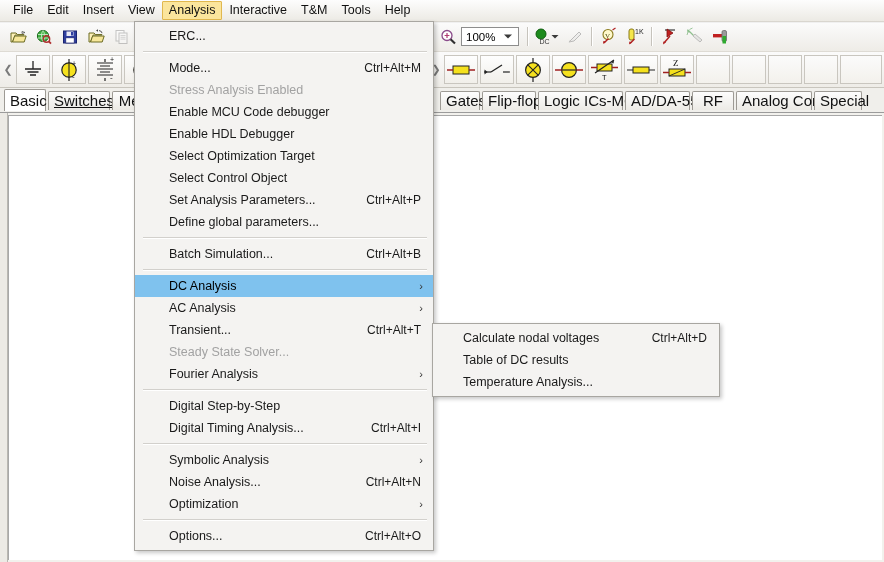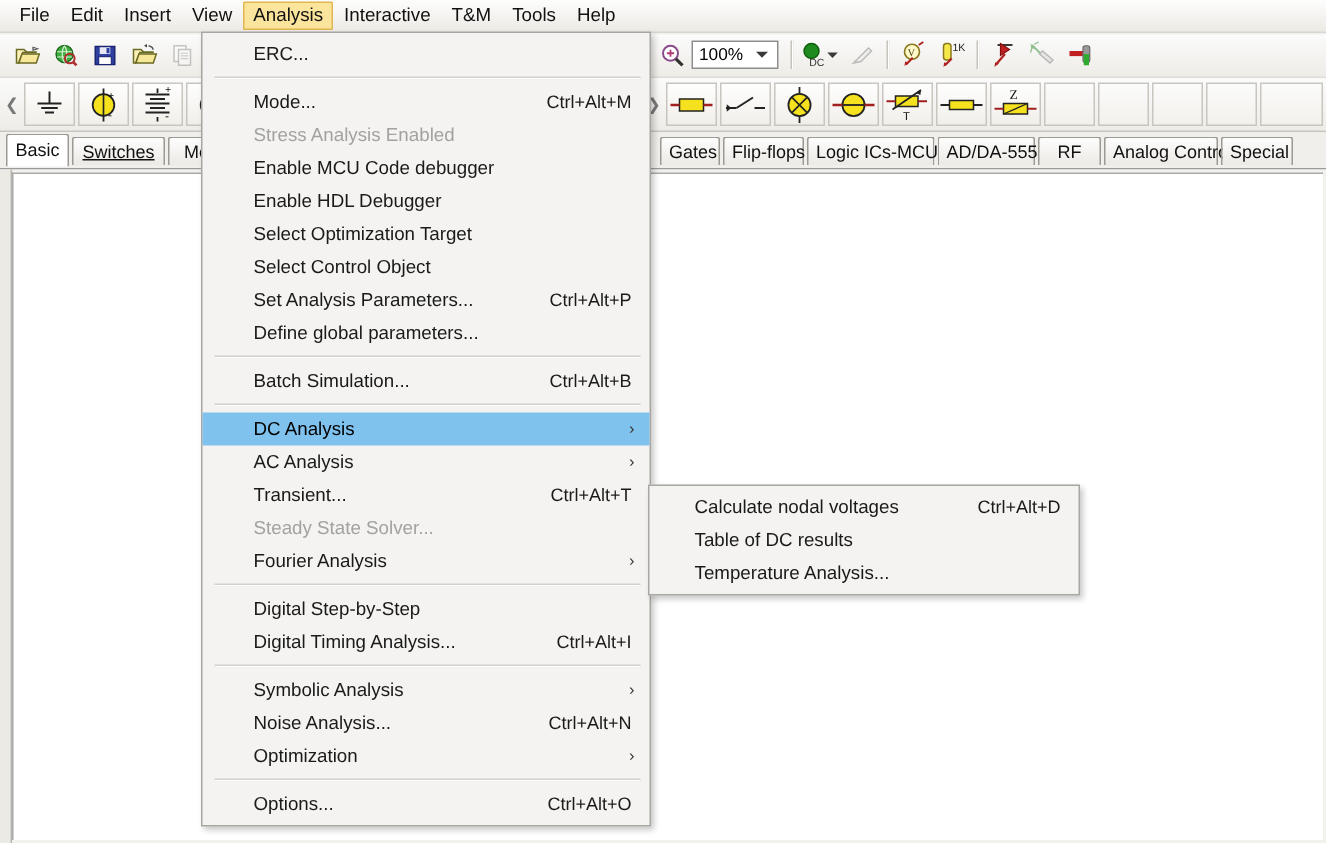--- a/index.html
+++ b/index.html
@@ -137,21 +137,21 @@
   }
 
   
   .tab {
     position: absolute;
     top: 3px; height: 19px;
     background: linear-gradient(#fdfdfd, #eceae5);
     border: 1px solid #9d9a94;
     border-bottom: none;
     box-sizing: border-box;
-    font-size: 12px;
+    font-size: 15px;
     line-height: 18px;
     text-align: center;
     padding: 0 5px;
     white-space: nowrap;
     color: #111;
     border-radius: 2px 2px 0 0;
   }
   .tab.selected {
     background: #ffffff;
     top: 1px;

